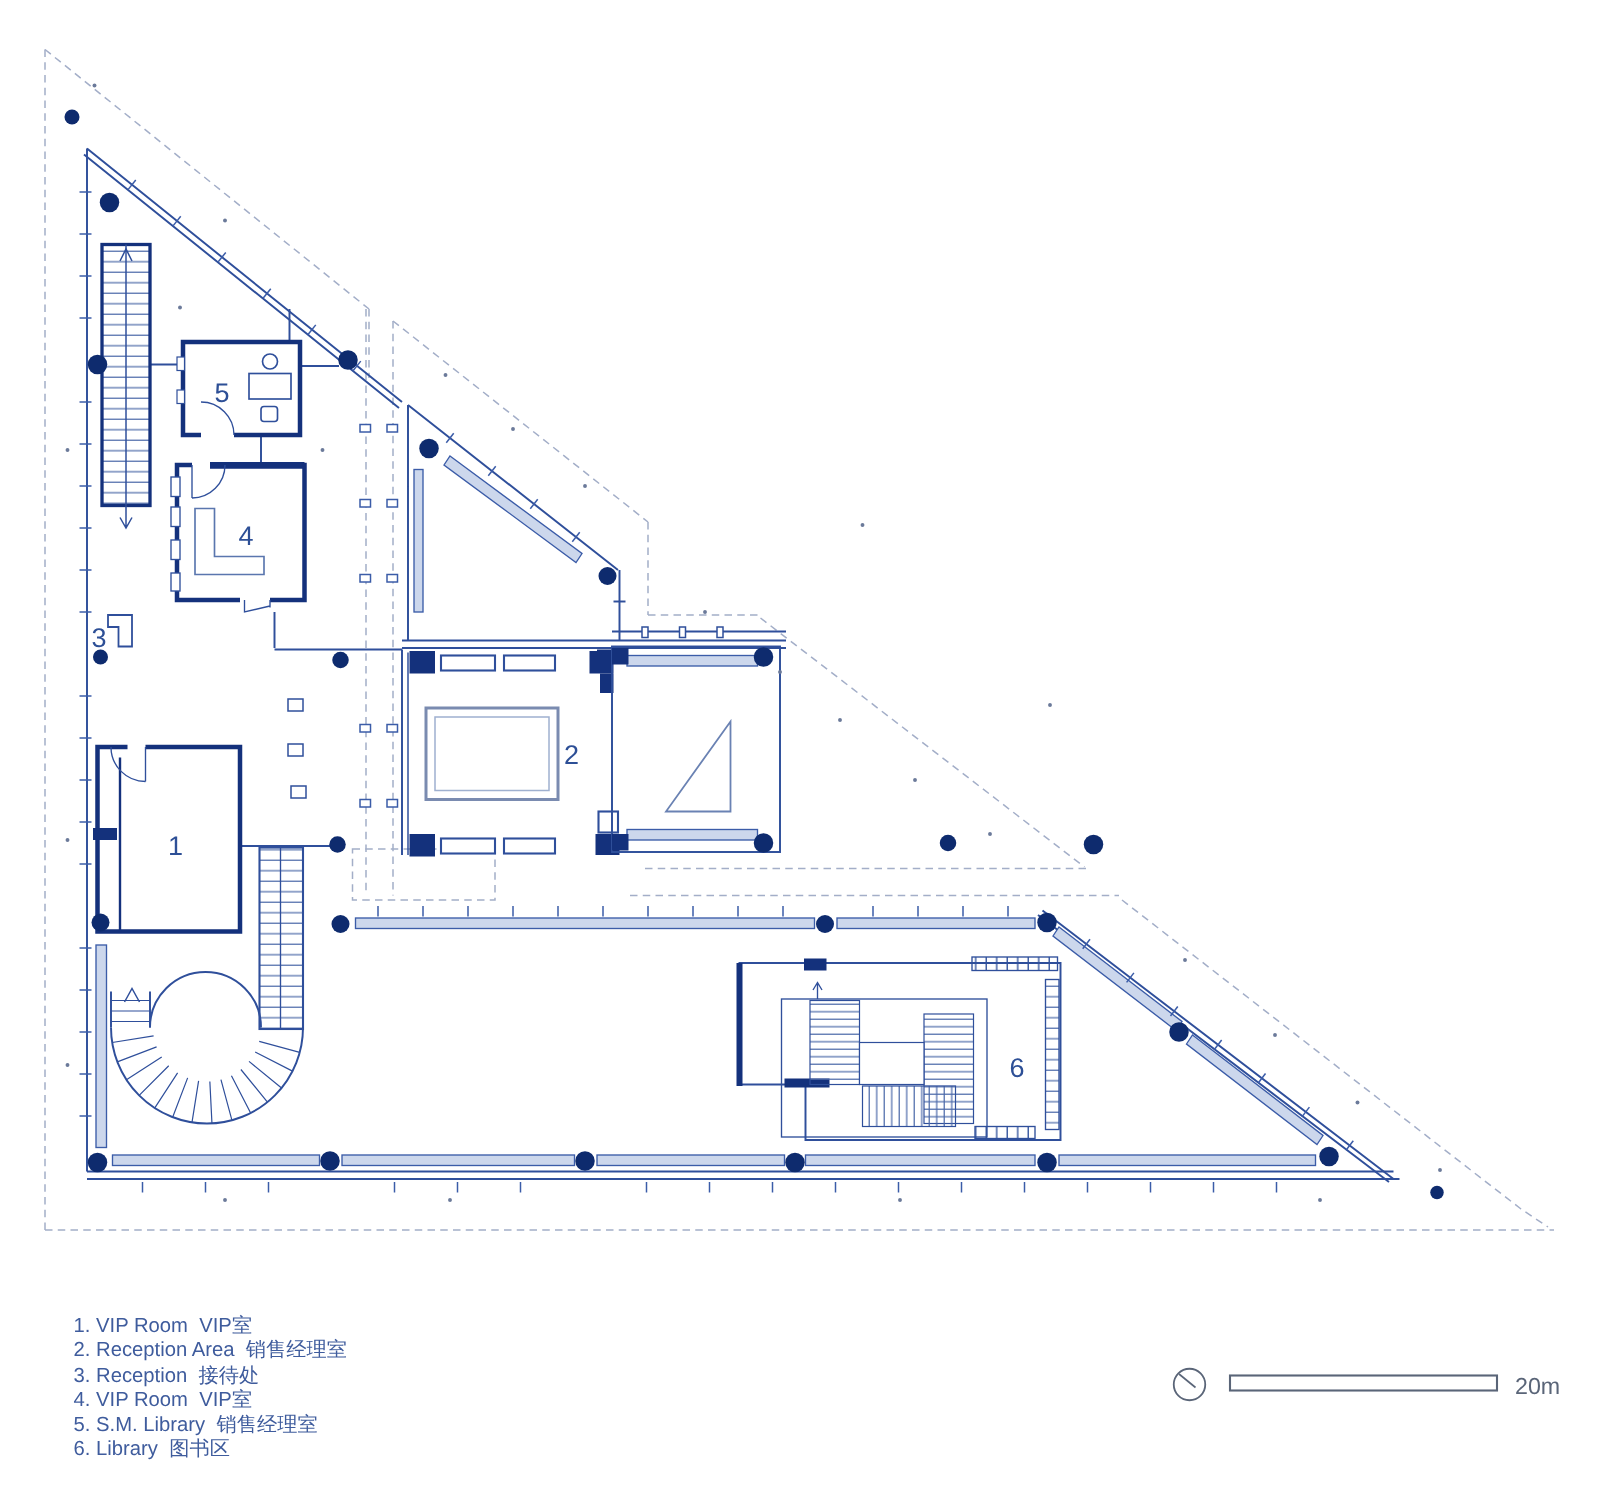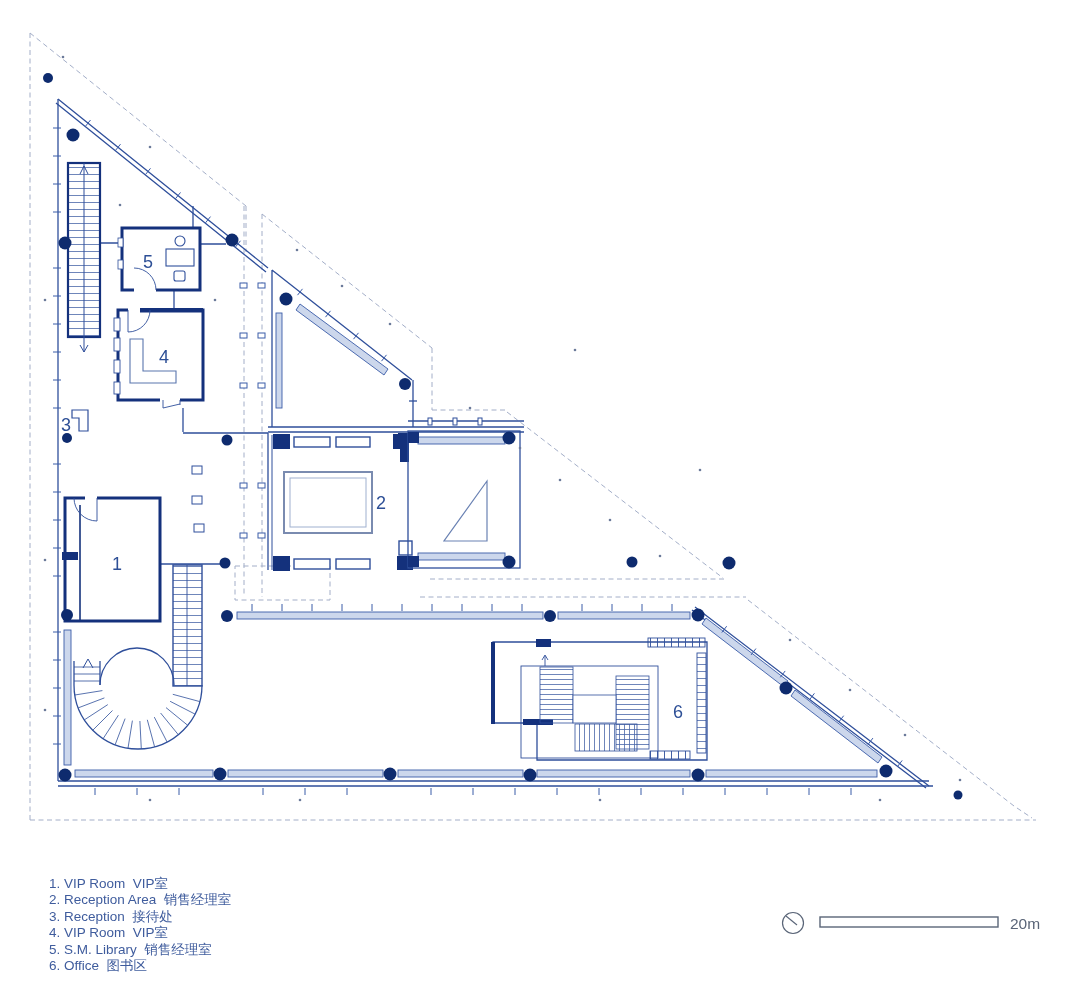--- a/index.html
+++ b/index.html
@@ -339,16 +339,16 @@
   </g>
 </svg>
 
 
 <div class="legend">
   <div class="legend-row"><span>1.</span> <span>VIP Room</span>&nbsp;&nbsp;<span>VIP室</span></div>
   <div class="legend-row"><span>2.</span> <span>Reception Area</span>&nbsp;&nbsp;<span>销售经理室</span></div>
   <div class="legend-row"><span>3.</span> <span>Reception</span>&nbsp;&nbsp;<span>接待处</span></div>
   <div class="legend-row"><span>4.</span> <span>VIP Room</span>&nbsp;&nbsp;<span>VIP室</span></div>
   <div class="legend-row"><span>5.</span> <span>S.M. Library</span>&nbsp;&nbsp;<span>销售经理室</span></div>
-  <div class="legend-row"><span>6.</span> <span>Office</span>&nbsp;&nbsp;<span>图书区</span></div>
+  <div class="legend-row"><span>6.</span> <span>Library</span>&nbsp;&nbsp;<span>图书区</span></div>
 </div>
 
 </div>
 
 </body></html>

